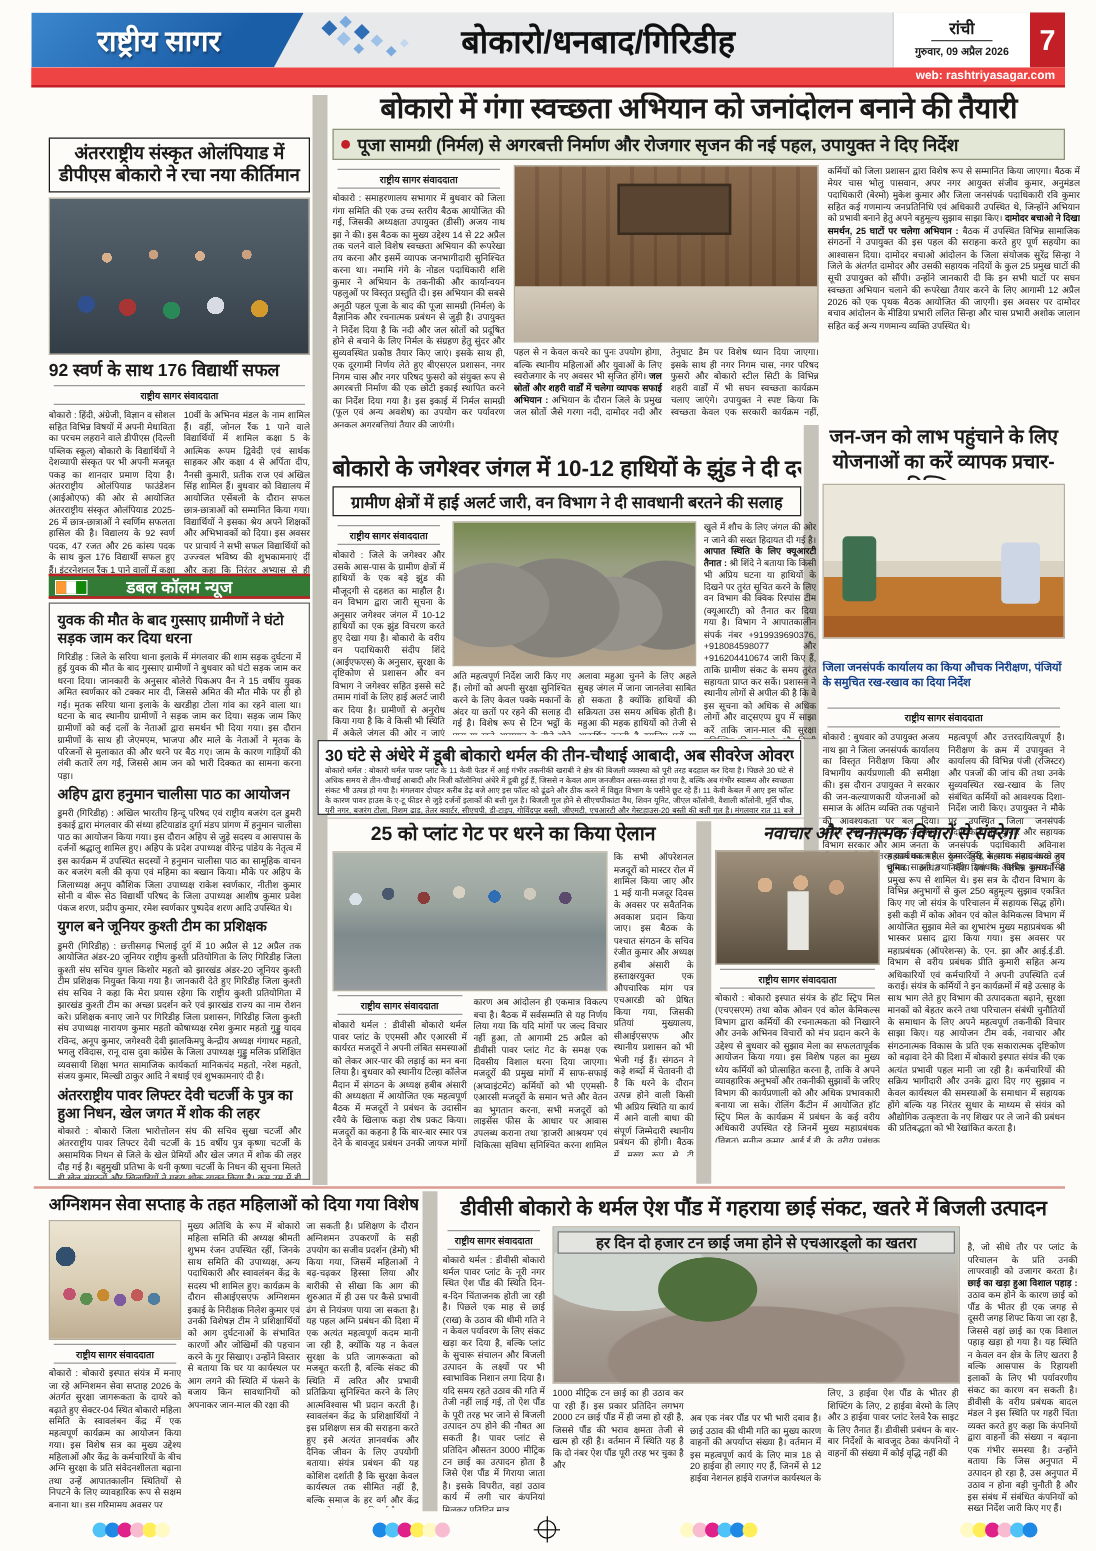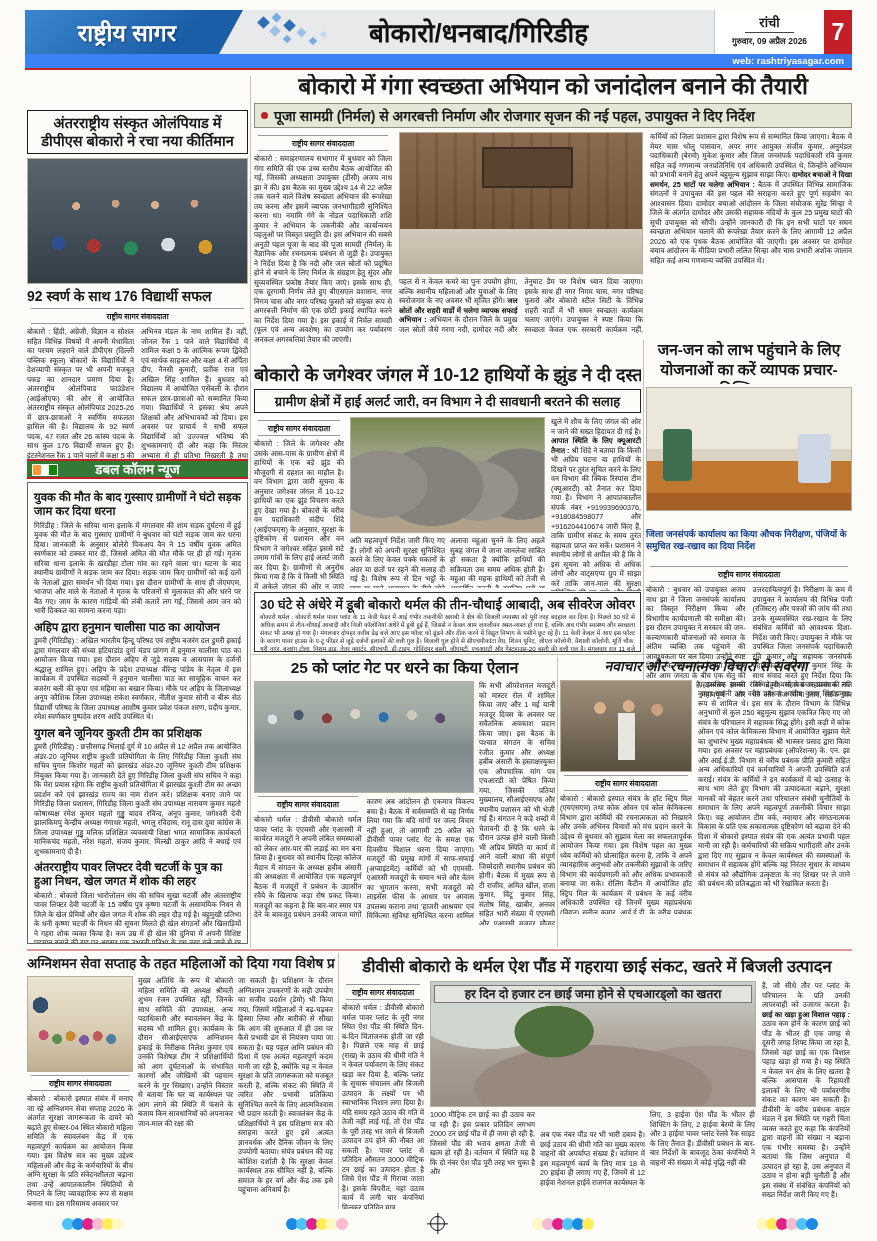--- a/index.html
+++ b/index.html
@@ -1,32 +1,32 @@
 <!DOCTYPE html>
 <html><head>
 <meta charset="utf-8">
 <style>
   html,body{margin:0;padding:0;background:#ffffff;}
   *{box-sizing:border-box;}
   .page{position:relative;width:877px;height:1241px;background:#fdfcf9;font-family:"Liberation Sans",sans-serif;color:#1a1a1a;overflow:hidden;}
-  .abs{position:absolute;}
+  .abs{position:absolute;padding-left:12px;}
 
   
   .masthead{left:25px;top:10px;width:827px;height:44px;background:#e7e9ea;}
   .mast-blue{position:absolute;left:0;top:0;width:218px;height:44px;background:linear-gradient(135deg,#3b87cd 0%,#1b5ea8 70%);clip-path:polygon(0 0,100% 0,89% 100%,0 100%);display:flex;align-items:center;justify-content:center;}
   .mast-brand{color:#fff;font-size:23px;font-weight:bold;text-shadow:1px 1px 2px rgba(0,0,0,.45);padding-right:14px;}
   .mast-center{position:absolute;left:218px;right:138px;top:0;height:44px;display:flex;align-items:center;justify-content:center;}
   .mast-region{font-size:26px;font-weight:bold;color:#111;}
   .diamonds{position:absolute;left:14px;top:4px;width:90px;height:36px;}
   .dm{position:absolute;transform:rotate(45deg);}
   .mast-date{position:absolute;right:28px;top:0;width:110px;height:44px;background:#fff;border-left:1px solid #c9c9c9;text-align:center;padding-top:3px;}
   .mast-city{font-size:13px;font-weight:bold;border-bottom:1px solid #444;display:inline-block;padding:0 14px 1px;}
   .mast-dateline{font-size:8.5px;font-weight:bold;margin-top:2px;}
   .mast-page{position:absolute;right:0;top:0;width:28px;height:44px;background:#c22026;color:#fff;font-size:23px;font-weight:bold;display:flex;align-items:center;justify-content:center;}
-  .web-strip{left:25px;top:54px;width:827px;height:14px;background:#3b82f6;color:#fff;font-size:9.5px;font-weight:bold;text-align:right;line-height:14px;padding-right:8px;}
+  .web-strip{left:25px;top:54px;width:827px;height:14px;background:#ef4444;color:#fff;font-size:9.5px;font-weight:bold;text-align:right;line-height:14px;padding-right:8px;}
   .red-rule{left:25px;top:68px;width:827px;height:2px;background:#c22026;}
 
   
   .bt{font-size:7.2px;line-height:1.32;text-align:justify;color:#151515;overflow:hidden;}
   .byline{font-size:7.6px;font-weight:bold;text-align:center;border-top:1px solid #999;border-bottom:1px solid #999;padding:2px 0;margin:3px 4px;}
   .hl{font-weight:bold;color:#0d0d0d;}
   .photo{position:relative;overflow:hidden;border:1px solid #b5ae9f;}
   .divider{background:#c5c2ba;}
 
   
@@ -315,21 +315,21 @@
         <div class="photo ph-ash" style="height:126px;">
           <div class="overlay-bar">हर दिन दो हजार टन छाई जमा होने से एचआरड्लो का खतरा</div>
         </div>
         <div style="display:flex;gap:5px;margin-top:3px;height:98px;">
           <div class="bt" style="width:105px;">1000 मीट्रिक टन छाई का ही उठाव कर पा रही हैं। इस प्रकार प्रतिदिन लगभग 2000 टन छाई पौंड में ही जमा हो रही है, जिससे पौंड की भराव क्षमता तेजी से खत्म हो रही है। वर्तमान में स्थिति यह है कि दो नंबर ऐश पौंड पूरी तरह भर चुका है और</div>
           <div class="bt" style="width:105px;margin-top:20px;">अब एक नंबर पौंड पर भी भारी दबाव है। छाई उठाव की धीमी गति का मुख्य कारण वाहनों की अपर्याप्त संख्या है। वर्तमान में इस महत्वपूर्ण कार्य के लिए मात्र 18 से 20 हाईवा ही लगाए गए हैं, जिनमें से 12 हाईवा नेशनल हाईवे राजगंज कार्यस्थल के</div>
           <div class="bt" style="width:105px;">लिए, 3 हाईवा ऐश पौंड के भीतर ही शिफ्टिंग के लिए, 2 हाईवा बेरमो के लिए और 3 हाईवा पावर प्लांट रेलवे रैक साइट के लिए तैनात हैं। डीवीसी प्रबंधन के बार-बार निर्देशों के बावजूद ठेका कंपनियों ने वाहनों की संख्या में कोई वृद्धि नहीं की</div>
         </div>
       </div>
       <div style="width:88px;flex:0 0 auto;">
-        <div class="bt" style="height:230px;">
+        <div class="bt" style="height:230px;margin-top:12px;">
           <span>है, जो सीधे तौर पर प्लांट के परिचालन के प्रति उनकी लापरवाही को उजागर करता है।</span>
           <b class="hl">छाई का खड़ा हुआ विशाल पहाड़ :</b>
           <span>उठाव कम होने के कारण छाई को पौंड के भीतर ही एक जगह से दूसरी जगह शिफ्ट किया जा रहा है, जिससे वहां छाई का एक विशाल पहाड़ खड़ा हो गया है। यह स्थिति न केवल वन क्षेत्र के लिए खतरा है बल्कि आसपास के रिहायशी इलाकों के लिए भी पर्यावरणीय संकट का कारण बन सकती है। डीवीसी के वरीय प्रबंधक बादल मंडल ने इस स्थिति पर गहरी चिंता व्यक्त करते हुए कहा कि कंपनियों द्वारा वाहनों की संख्या न बढ़ाना एक गंभीर समस्या है। उन्होंने बताया कि जिस अनुपात में उत्पादन हो रहा है, उस अनुपात में उठाव न होना बड़ी चुनौती है और इस संबंध में संबंधित कंपनियों को सख्त निर्देश जारी किए गए हैं।</span>
         </div>
       </div>
     </div>
   </div>
 
   <div class="abs dots" style="left:62px;top:1218px;">
     <span class="dot c1"></span>

